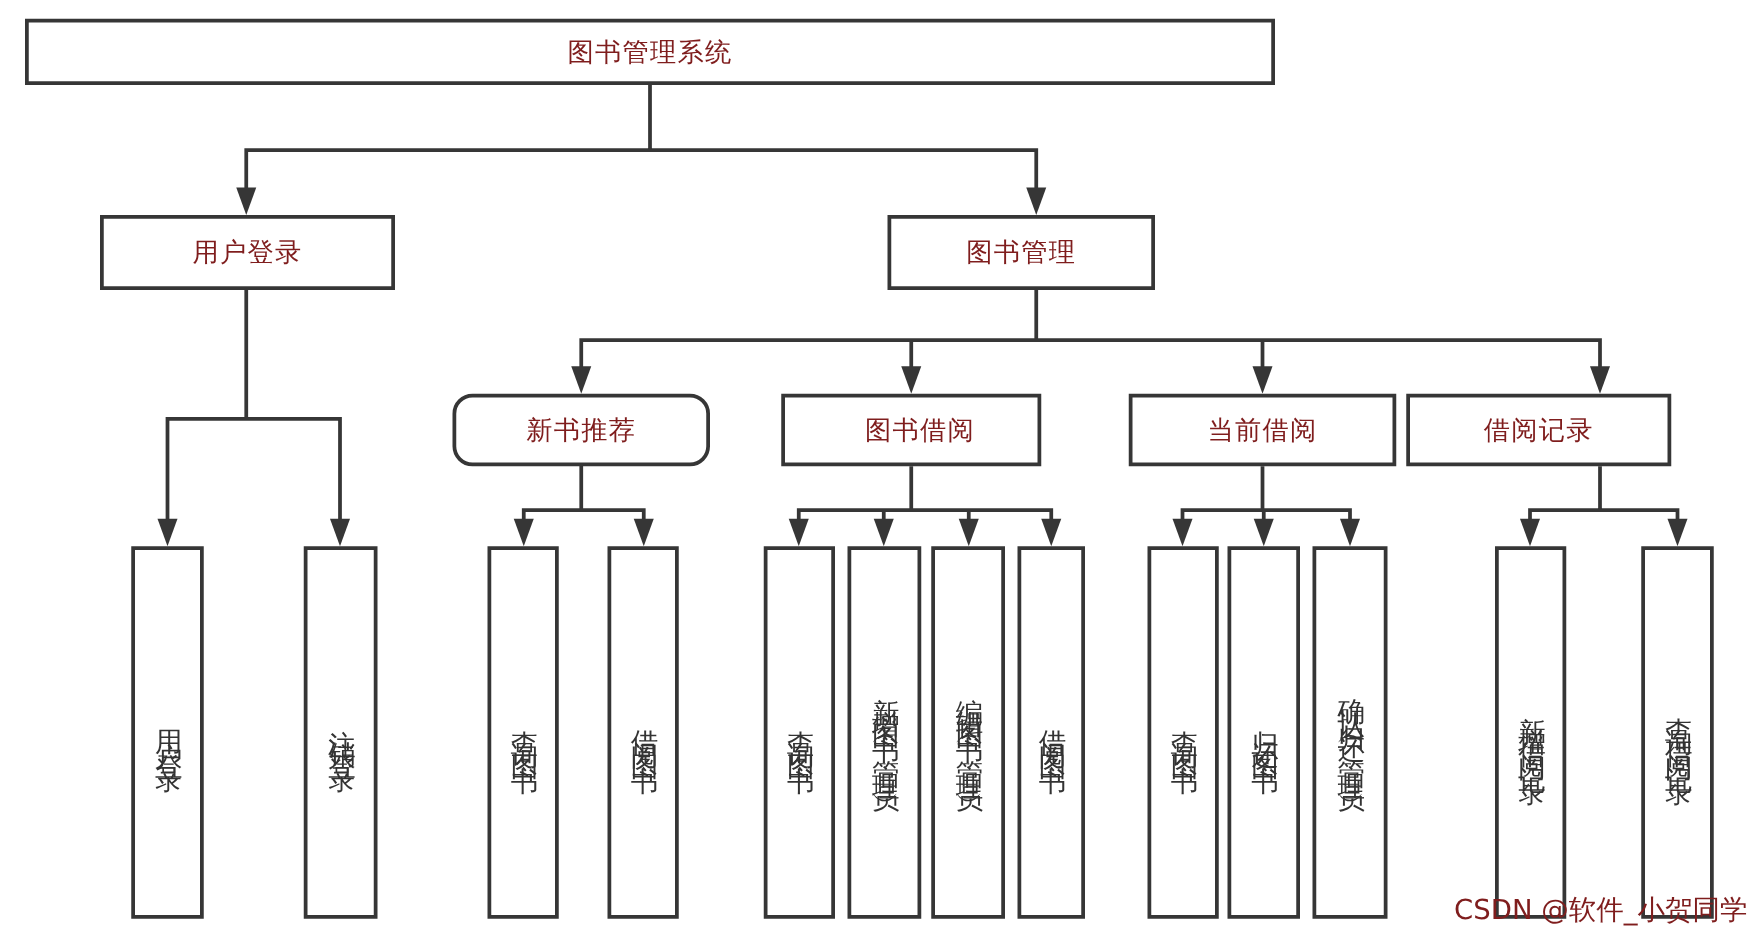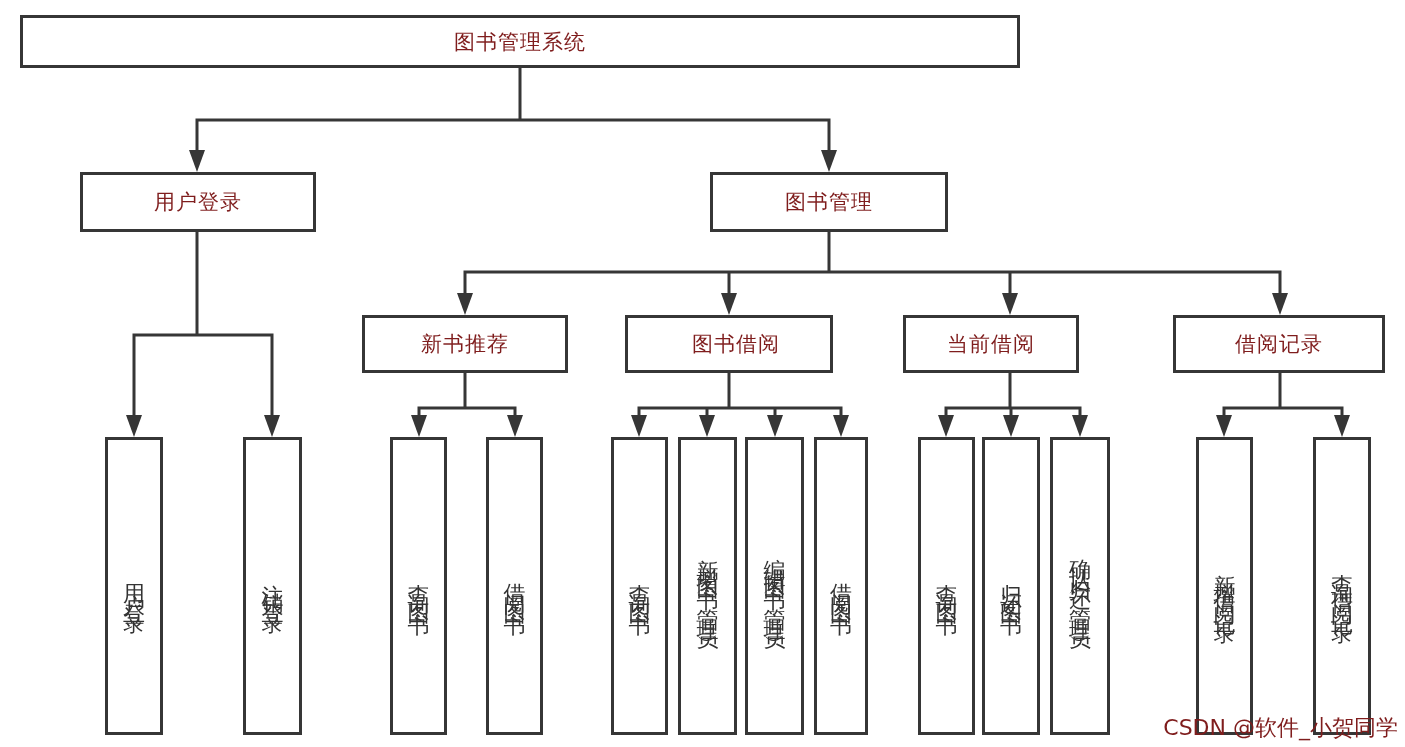--- a/index.html
+++ b/index.html
@@ -104,34 +104,34 @@
     </g>
   </svg>
 
   <div class="node" style="left:20px;top:15px;width:1000px;height:53px;">
     <span class="hlabel">图书管理系统</span>
   </div>
 
   <div class="node" style="left:80px;top:172px;width:236px;height:60px;">
     <span class="hlabel">用户登录</span>
   </div>
-  <div class="node" style="left:710px;top:172px;width:238px;height:60px;text-align:center;">
+  <div class="node" style="left:710px;top:172px;width:214px;height:60px;text-align:center;">
     <span class="hlabel">图书管理</span>
   </div>
 
-  <div class="node" style="left:362px;top:315px;width:206px;height:58px;">
+  <div class="node" style="left:362px;top:315px;width:206px;height:58px;border-radius:16px;">
     <span class="hlabel">新书推荐</span>
   </div>
   <div class="node" style="left:625px;top:315px;width:208px;height:58px;padding-left:14px;">
     <span class="hlabel">图书借阅</span>
   </div>
-  <div class="node" style="left:903px;top:315px;width:176px;height:58px;">
+  <div class="node" style="left:903px;top:315px;width:214px;height:58px;">
     <span class="hlabel">当前借阅</span>
   </div>
-  <div class="node" style="left:1173px;top:315px;width:212px;height:58px;">
+  <div class="node" style="left:1125px;top:315px;width:212px;height:58px;">
     <span class="hlabel">借阅记录</span>
   </div>
 
   <div class="node leaf" style="left:105px;top:437px;width:58px;height:298px;">
     <span class="vtext">用户登录</span>
   </div>
   <div class="node leaf" style="left:243px;top:437px;width:59px;height:298px;">
     <span class="vtext">注销登录</span>
   </div>
 

